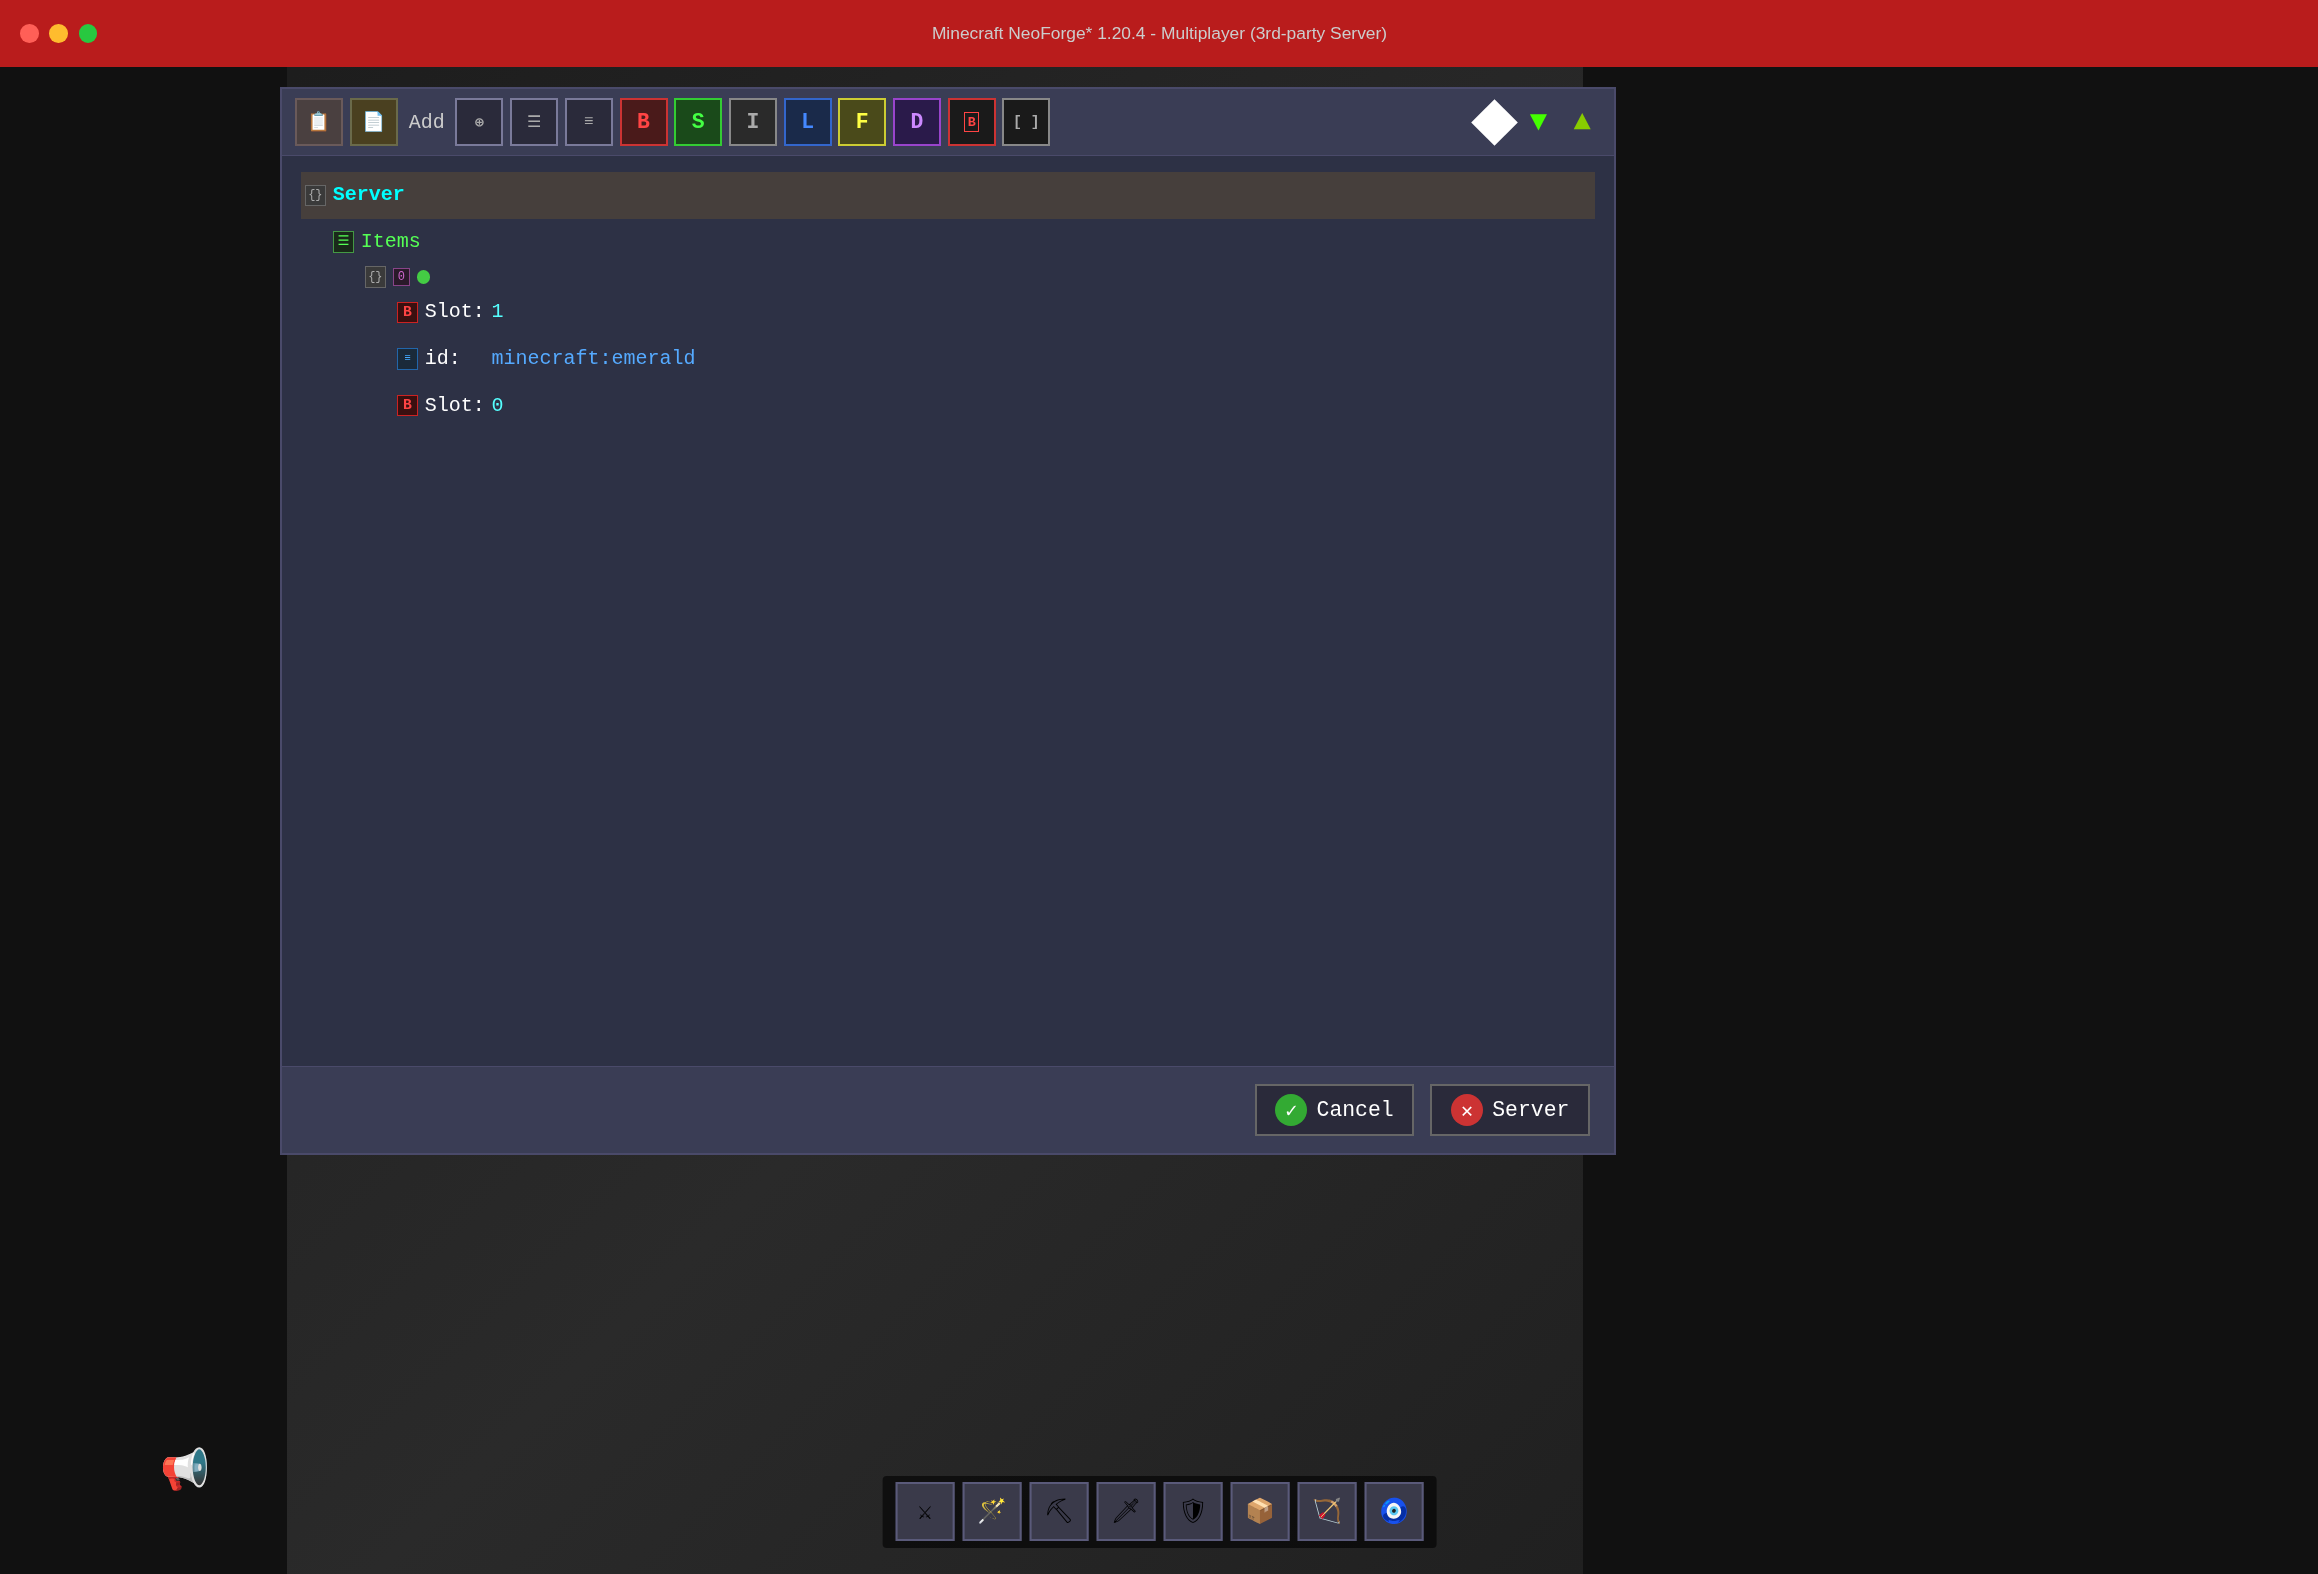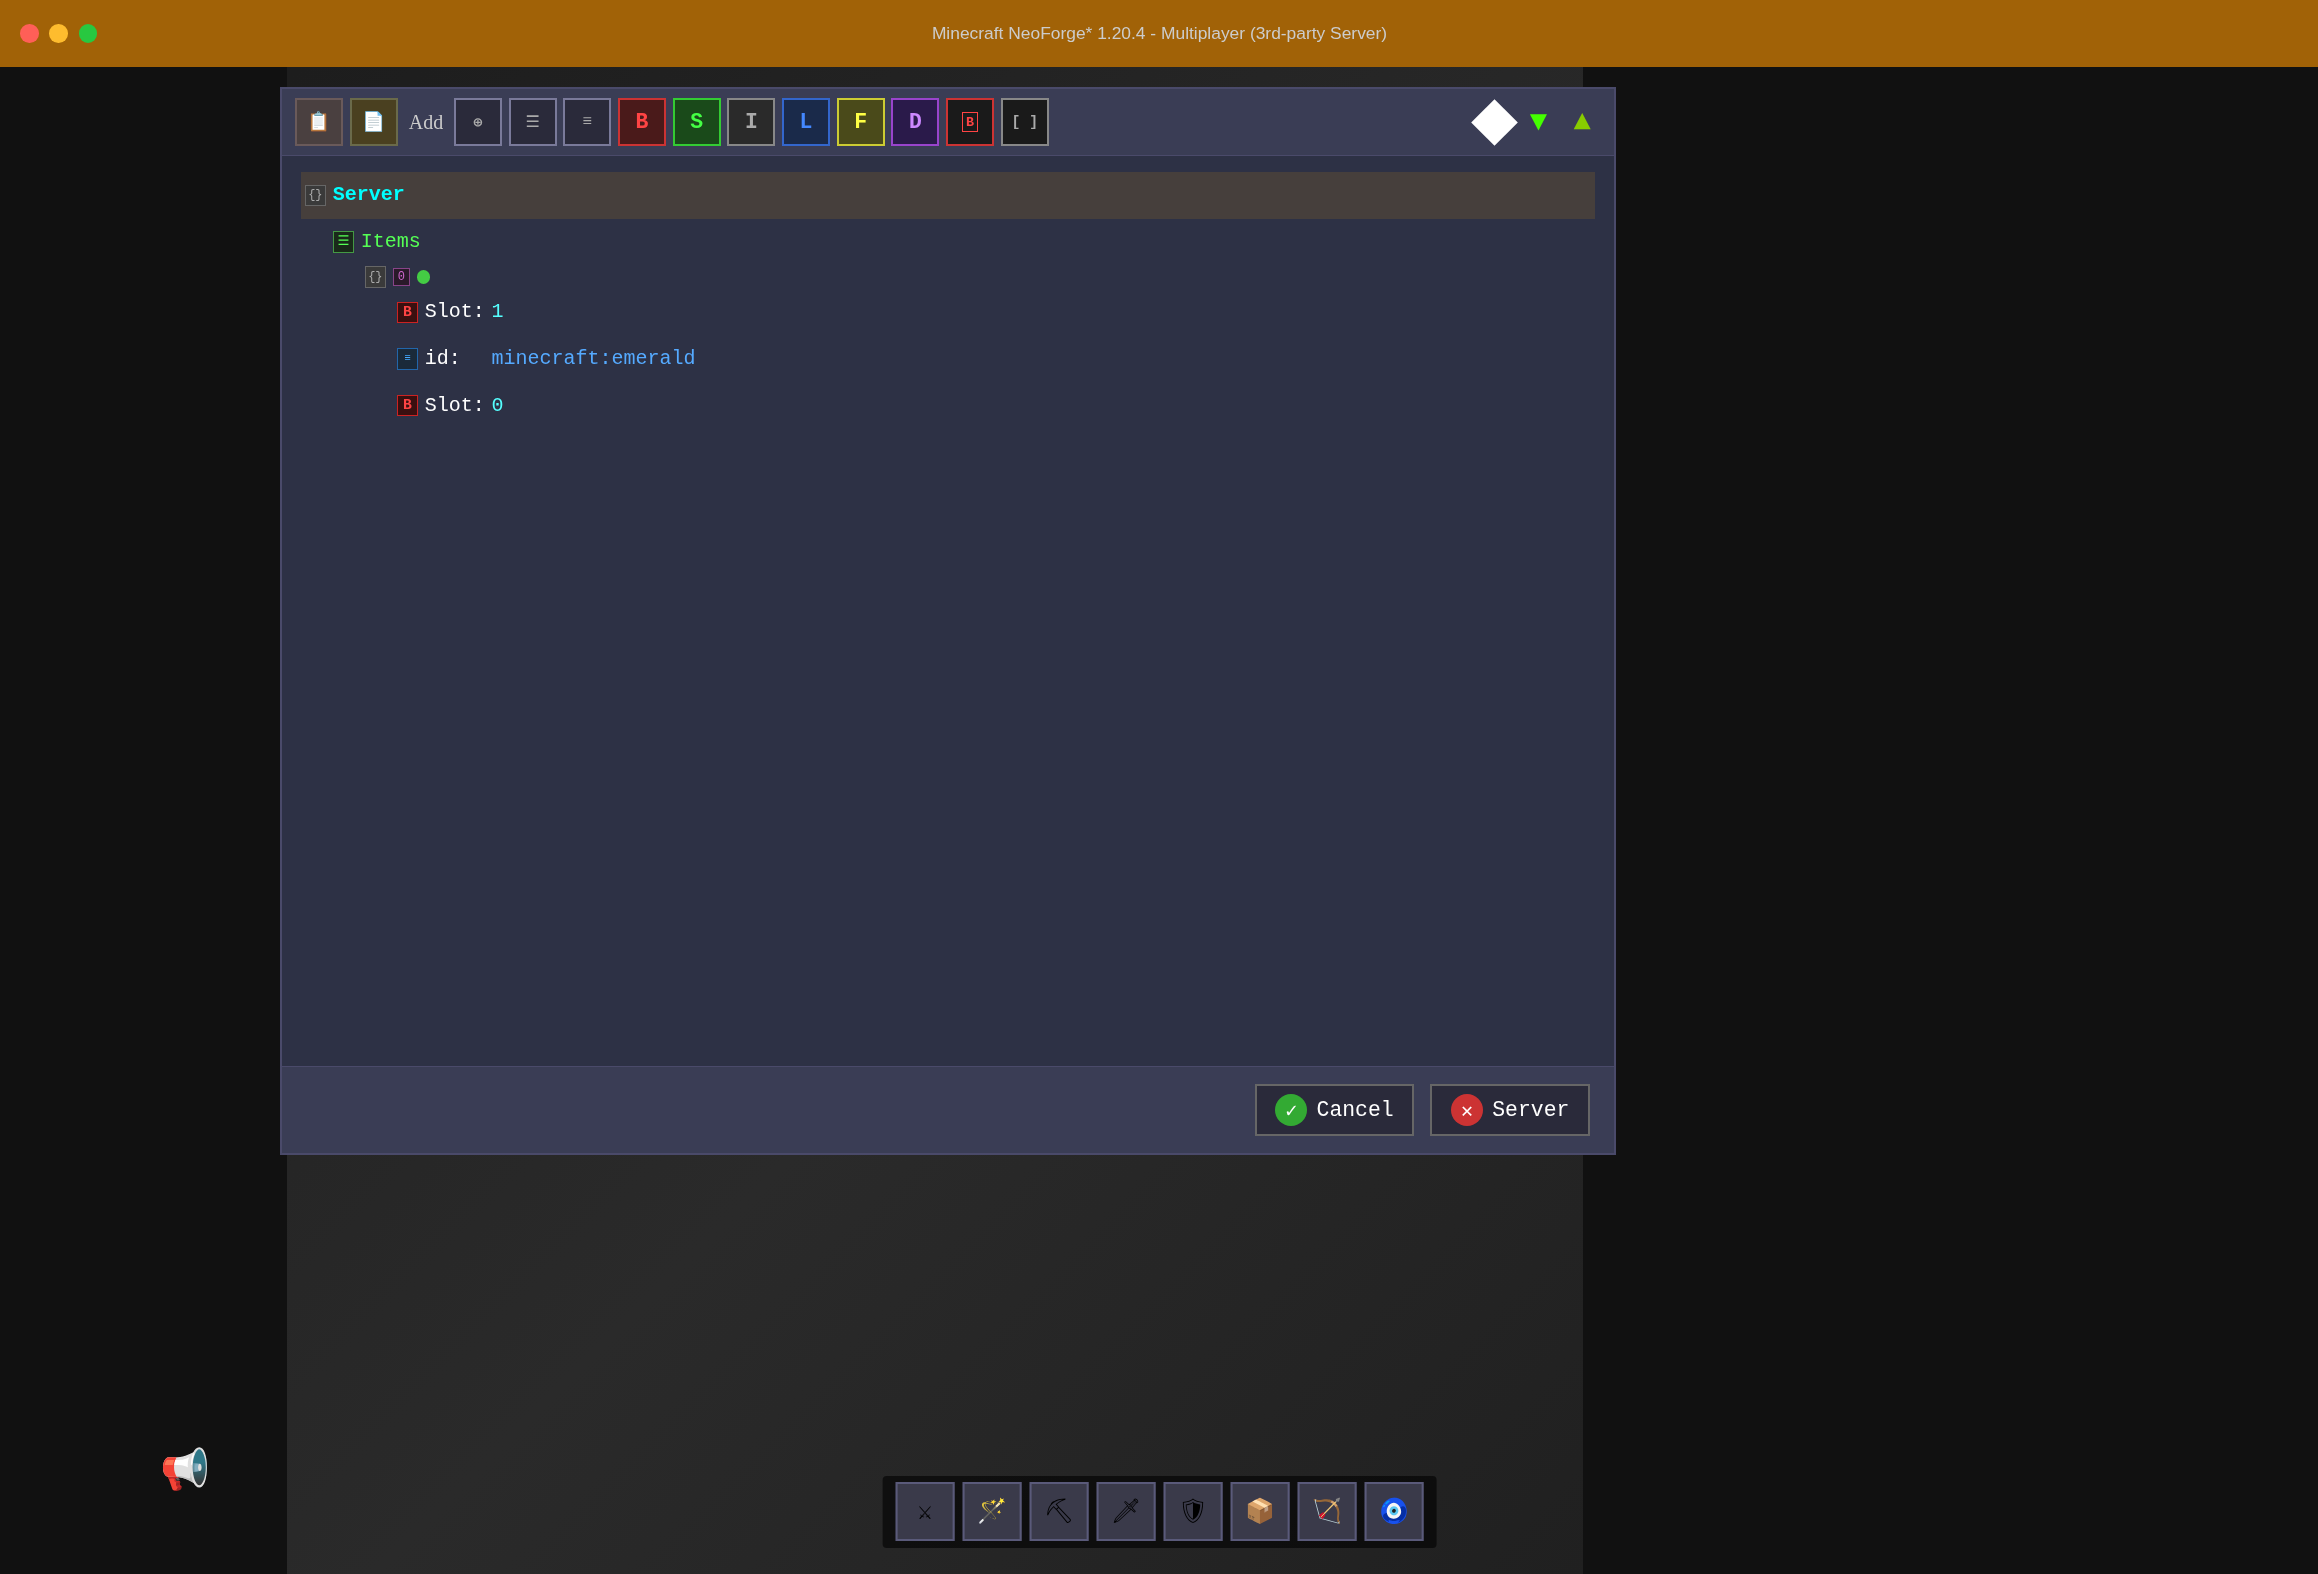--- a/index.html
+++ b/index.html
@@ -14,37 +14,37 @@
     }
   </style>
 </head>
 <body>
 
 <div style="position:absolute;inset:0;background:linear-gradient(135deg,#1a1a1a 0%,#2a2a2a 50%,#1a1a1a 100%);"></div>
 
 <div style="position:absolute;top:0;left:0;width:287px;height:100%;background:#111111;"></div>
 <div style="position:absolute;top:0;right:0;width:736px;height:100%;background:#111111;"></div>
 
-<div style="position:absolute;top:0;left:0;right:0;height:67px;background:#a16207;display:flex;align-items:center;padding:0 20px;position:absolute;top:0;left:0;width:100%;">
+<div style="position:absolute;top:0;left:0;right:0;height:67px;background:#b91c1c;display:flex;align-items:center;padding:0 20px;position:absolute;top:0;left:0;width:100%;">
   <div style="display:flex;gap:10.7px;align-items:center;">
     <span style="width:18.7px;height:18.7px;border-radius:50%;background:#ff5f57;display:inline-block;"></span>
     <span style="width:18.7px;height:18.7px;border-radius:50%;background:#febc2e;display:inline-block;"></span>
     <span style="width:18.7px;height:18.7px;border-radius:50%;background:#28c840;display:inline-block;"></span>
   </div>
   <span style="position:absolute;left:50%;transform:translateX(-50%);color:#cccccc;font-size:17.4px;font-family:-apple-system,sans-serif;white-space:nowrap;">Minecraft NeoForge* 1.20.4 - Multiplayer (3rd-party Server)</span>
 </div>
 
 <div style="position:absolute;top:87px;left:280px;width:1336px;height:1068px;background:#2d3145;border:2px solid #4a4a6a;display:flex;flex-direction:column;">
 
   <div style="height:67px;background:#3a3d55;border-bottom:1.3px solid #4a4a6a;display:flex;align-items:center;padding:0 13.4px;gap:6.7px;">
 
     <div style="width:48px;height:48px;background:#4a4040;border:2px solid #6a5a5a;display:flex;align-items:center;justify-content:center;font-size:18.7px;color:#aaaaaa;">📋</div>
     <div style="width:48px;height:48px;background:#4a4020;border:2px solid #6a6a4a;display:flex;align-items:center;justify-content:center;font-size:18.7px;color:#ccaa66;">📄</div>
 
-    <span style="color:#cccccc;font-size:20px;font-family:Liberation Serif, serif;margin:6px 4px;">Add</span>
+    <span style="color:#cccccc;font-size:20px;font-family:Liberation Mono, monospace;margin:6px 4px;">Add</span>
 
     <div style="width:48px;height:48px;background:#2a2a3a;border:2px solid #7a7a9a;display:flex;align-items:center;justify-content:center;font-size:14.7px;color:#aaaaaa;font-family:'Courier New',monospace;font-weight:bold;">⊕</div>
 
     <div style="width:48px;height:48px;background:#2a2a3a;border:2px solid #7a7a9a;display:flex;align-items:center;justify-content:center;font-size:16px;color:#aaaaaa;">☰</div>
 
     <div style="width:48px;height:48px;background:#2a2a3a;border:2px solid #7a7a9a;display:flex;align-items:center;justify-content:center;font-size:16px;color:#aaaaaa;">≡</div>
 
     <div style="width:48px;height:48px;background:#4a1a1a;border:2px solid #cc3333;display:flex;align-items:center;justify-content:center;font-size:21.4px;font-weight:bold;color:#ff4444;font-family:'Courier New',monospace;">B</div>
 
     <div style="width:48px;height:48px;background:#1a4a1a;border:2px solid #33cc33;display:flex;align-items:center;justify-content:center;font-size:21.4px;font-weight:bold;color:#44ff44;font-family:'Courier New',monospace;">S</div>

